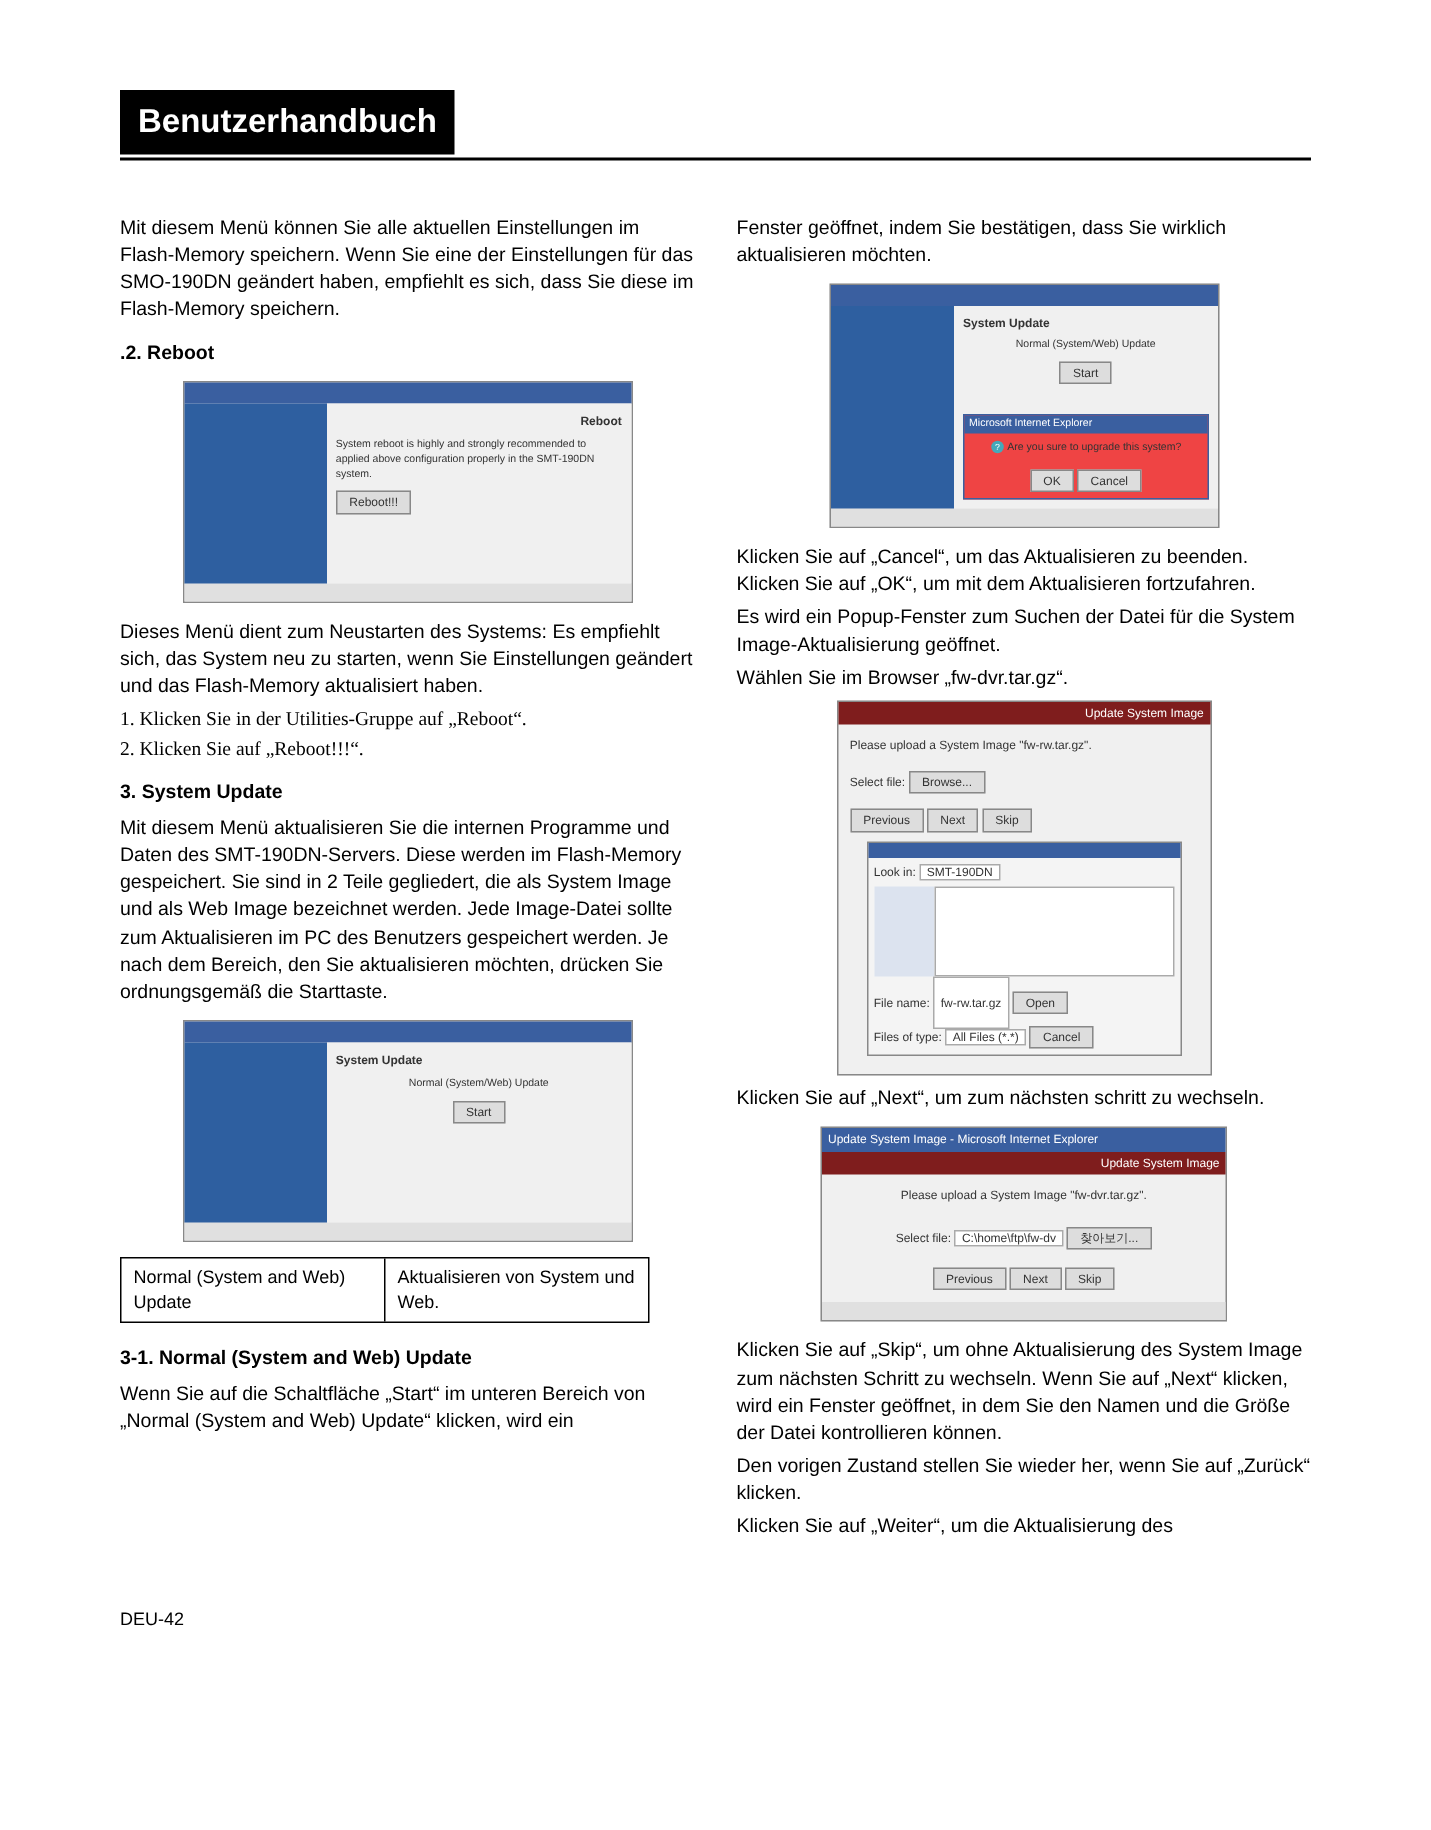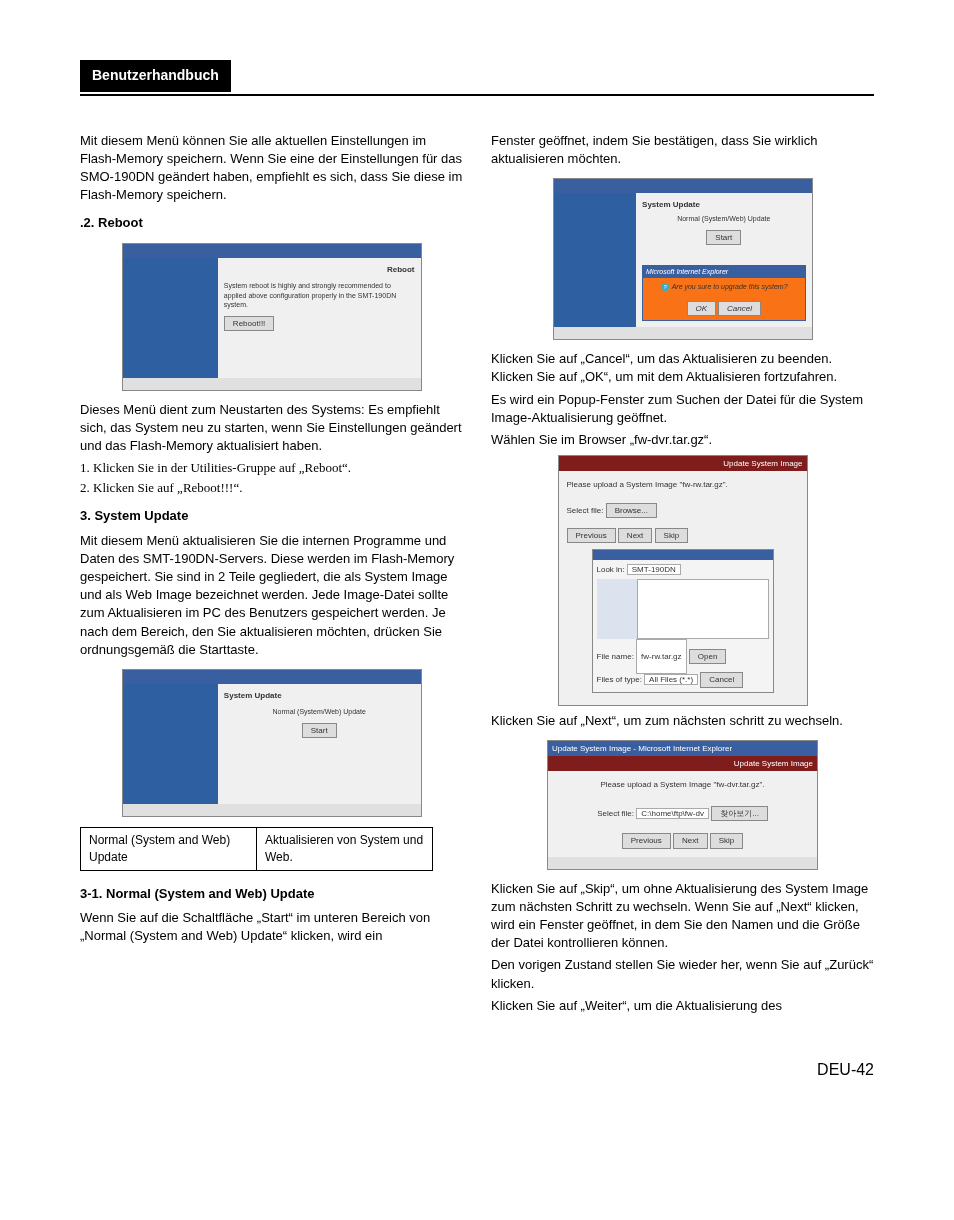--- a/index.html
+++ b/index.html
@@ -1,35 +1,35 @@
 <!DOCTYPE html>
 <html><head>
 <meta charset="utf-8">
 <style>
   * { box-sizing: border-box; margin: 0; padding: 0; }
   body { font-family: Arial, Helvetica, sans-serif; font-size: 13px; line-height: 1.4; background: #fff; color: #000; width: 954px; margin: 0 auto; padding: 60px 80px 40px 80px; }
-  .header-bar { background: #000; color: #fff; font-weight: bold; font-size: 14px; padding: 6px 12px; margin-bottom: 2px; display: inline-block; }
+  .header-bar { background: #000; color: #fff; font-weight: bold; font-size: 22px; padding: 6px 12px; margin-bottom: 2px; display: inline-block; }
   .header-rule { border: none; border-top: 2px solid #000; margin-bottom: 36px; }
   .columns { display: flex; gap: 28px; }
   .col { flex: 1; }
   p { margin-bottom: 4px; }
   .section-title { font-weight: bold; margin-top: 10px; margin-bottom: 6px; }
   ol { list-style-position: inside; margin: 4px 0 8px 0; padding-left: 0; font-family: Liberation Serif, serif; }
   ol li { margin-bottom: 2px; }
   .img-placeholder { background: #e9e9e9; border: 1px solid #888; margin: 10px auto; position: relative; }
   .img-placeholder .title-bar { background: #3a5fa0; height: 14px; width: 100%; }
   .img-placeholder .body { display: flex; }
   .img-placeholder .sidebar { background: #2e5fa0; width: 32%; min-height: 60px; }
   .img-placeholder .content { flex: 1; background: #f0f0f0; padding: 6px; font-size: 8px; color: #333; }
   .img-placeholder .status { background: #e0e0e0; height: 12px; width: 100%; }
   .small-btn { display: inline-block; background: #ddd; border: 1px solid #888; font-size: 8px; padding: 1px 8px; margin-top: 6px; }
   .table-box { border: 1px solid #000; margin: 8px 30px 14px 0; display: flex; font-size: 12px; }
   .table-cell { padding: 4px 8px; border-right: 1px solid #000; flex: 1; }
   .table-cell:last-child { border-right: none; }
-  .page-num { text-align: right; margin-top: 40px; font-size: 16px; }
+  .page-num { text-align: left; margin-top: 40px; font-size: 12px; }
   .dialog-placeholder { background: #f0f0f0; border: 1px solid #888; margin: 10px auto; }
   .dialog-placeholder .dlg-title { background: #7f1d1d; color: #fff; font-size: 8px; padding: 2px 4px; text-align: right; }
   .dialog-placeholder .dlg-body { padding: 8px; font-size: 8px; color: #333; text-align: center; }
   .file-dialog { background: #f4f4f4; border: 1px solid #888; margin: 4px auto; font-size: 8px; }
   .file-dialog .fd-title { background: #3a5fa0; height: 10px; }
   .file-dialog .fd-body { min-height: 70px; padding: 4px; }
   .nested { margin: 6px auto; }
   svg.tiny-icon { width: 10px; height: 10px; vertical-align: middle; }
 </style>
 </head>
@@ -95,21 +95,21 @@
     <p>Fenster geöffnet, indem Sie bestätigen, dass Sie wirklich aktualisieren möchten.</p>
 
     <div class="img-placeholder" style="width:260px;">
       <div class="title-bar"></div>
       <div class="body">
         <div class="sidebar" style="min-height:100px;"></div>
         <div class="content" style="position:relative;">
           <div style="font-weight:bold;">System Update</div>
           <div style="text-align:center;font-size:7px;margin-top:4px;">Normal (System/Web) Update</div>
           <div style="text-align:center;"><span class="small-btn">Start</span></div>
-          <div style="background:#f97316;border:1px solid #3a5fa0;margin-top:20px;font-size:7px;padding:0;font-style:italic;">
+          <div style="background:#ef4444;border:1px solid #3a5fa0;margin-top:20px;font-size:7px;padding:0;">
             <div style="background:#3a5fa0;color:#fff;padding:1px 3px;">Microsoft Internet Explorer</div>
             <div style="padding:4px;text-align:center;">
               <svg class="tiny-icon" viewBox="0 0 24 24">
                   <circle cx="12" cy="12" r="10" fill="#4ab"></circle>
                   <text x="12" y="17" text-anchor="middle" font-size="14" fill="#fff">?</text>
                 </svg>
               <span>Are you sure to upgrade this system?</span>
               <div style="margin-top:3px;">
                 <span class="small-btn">OK</span>
                 <span class="small-btn">Cancel</span>
@@ -132,21 +132,21 @@
         <div style="margin-top:6px;">
           <span>Select file:</span>
           <span class="small-btn">Browse...</span>
         </div>
         <div style="margin-top:4px;">
           <span class="small-btn">Previous</span>
           <span class="small-btn">Next</span>
           <span class="small-btn">Skip</span>
         </div>
 
-        <div class="file-dialog" style="width:182px;margin-top:6px;">
+        <div class="file-dialog" style="width:210px;margin-top:6px;">
           <div class="fd-title"></div>
           <div class="fd-body">
             <div>
               <span>Look in:</span>
               <span style="border:1px solid #aaa;padding:0 4px;background:#fff;">SMT-190DN</span>
             </div>
             <div style="display:flex;margin-top:4px;">
               <div style="width:40px;background:#dce3ef;min-height:60px;"></div>
               <div style="flex:1;background:#fff;border:1px solid #aaa;min-height:60px;"></div>
             </div>

